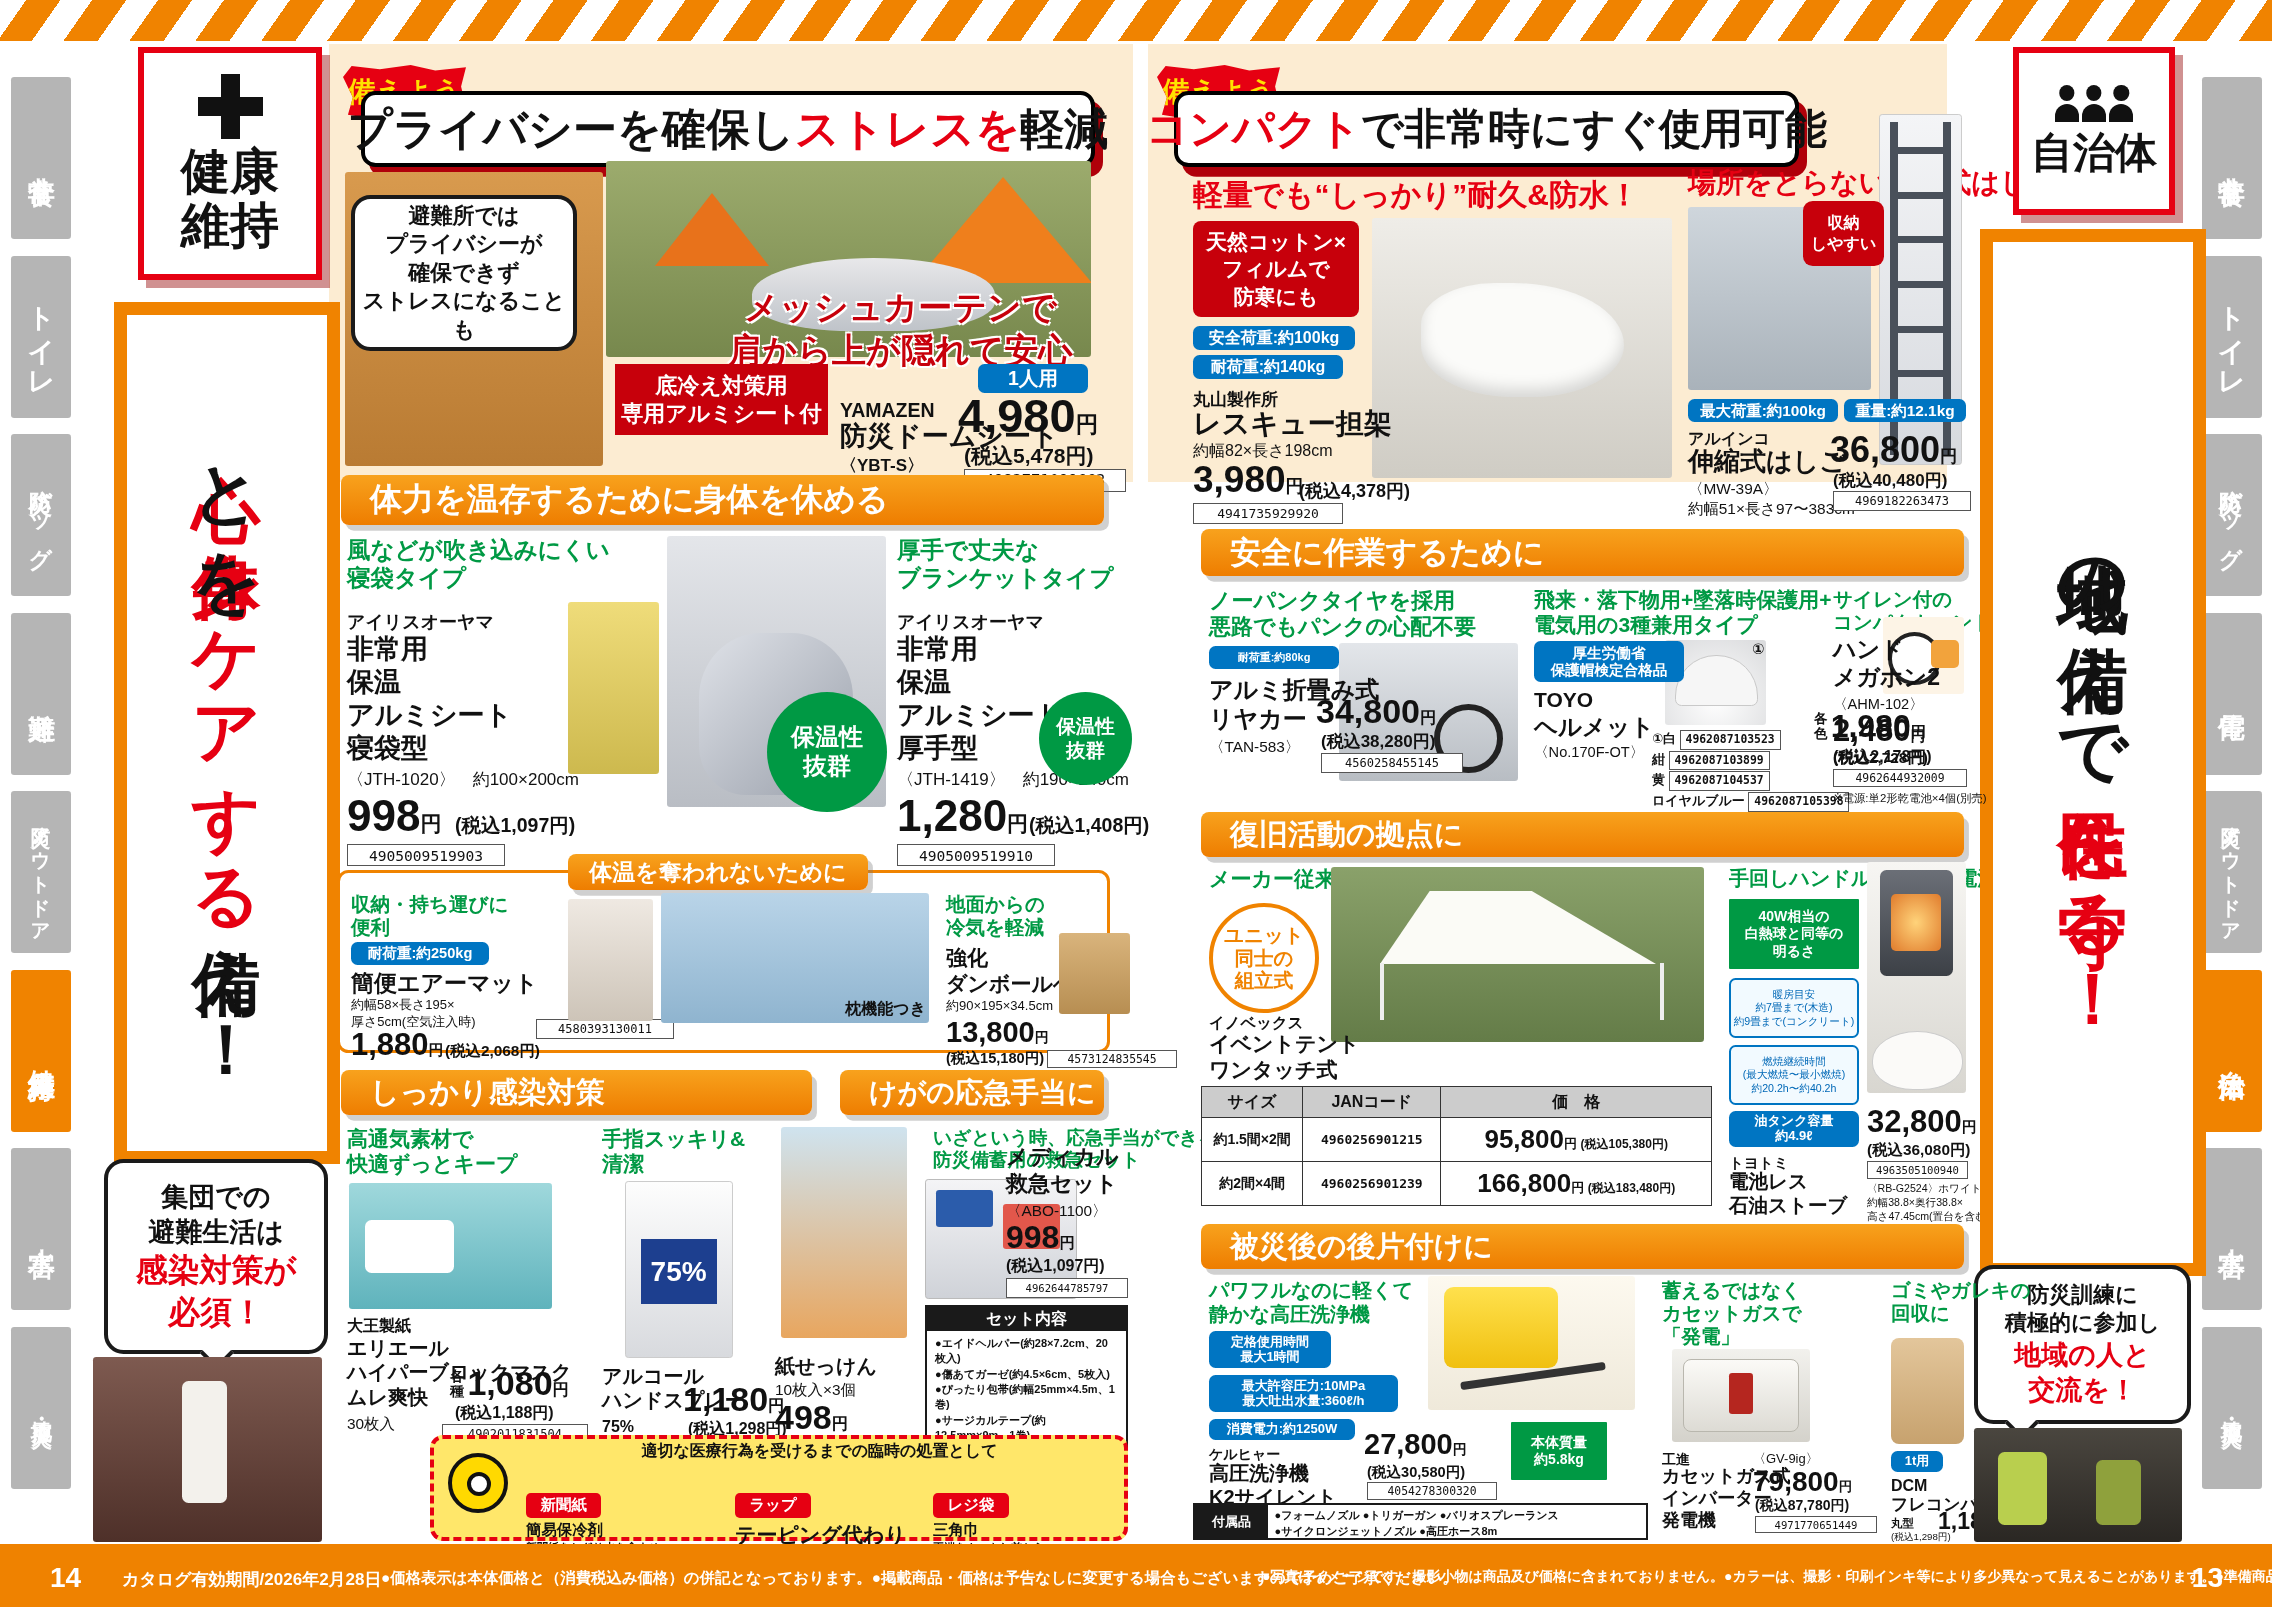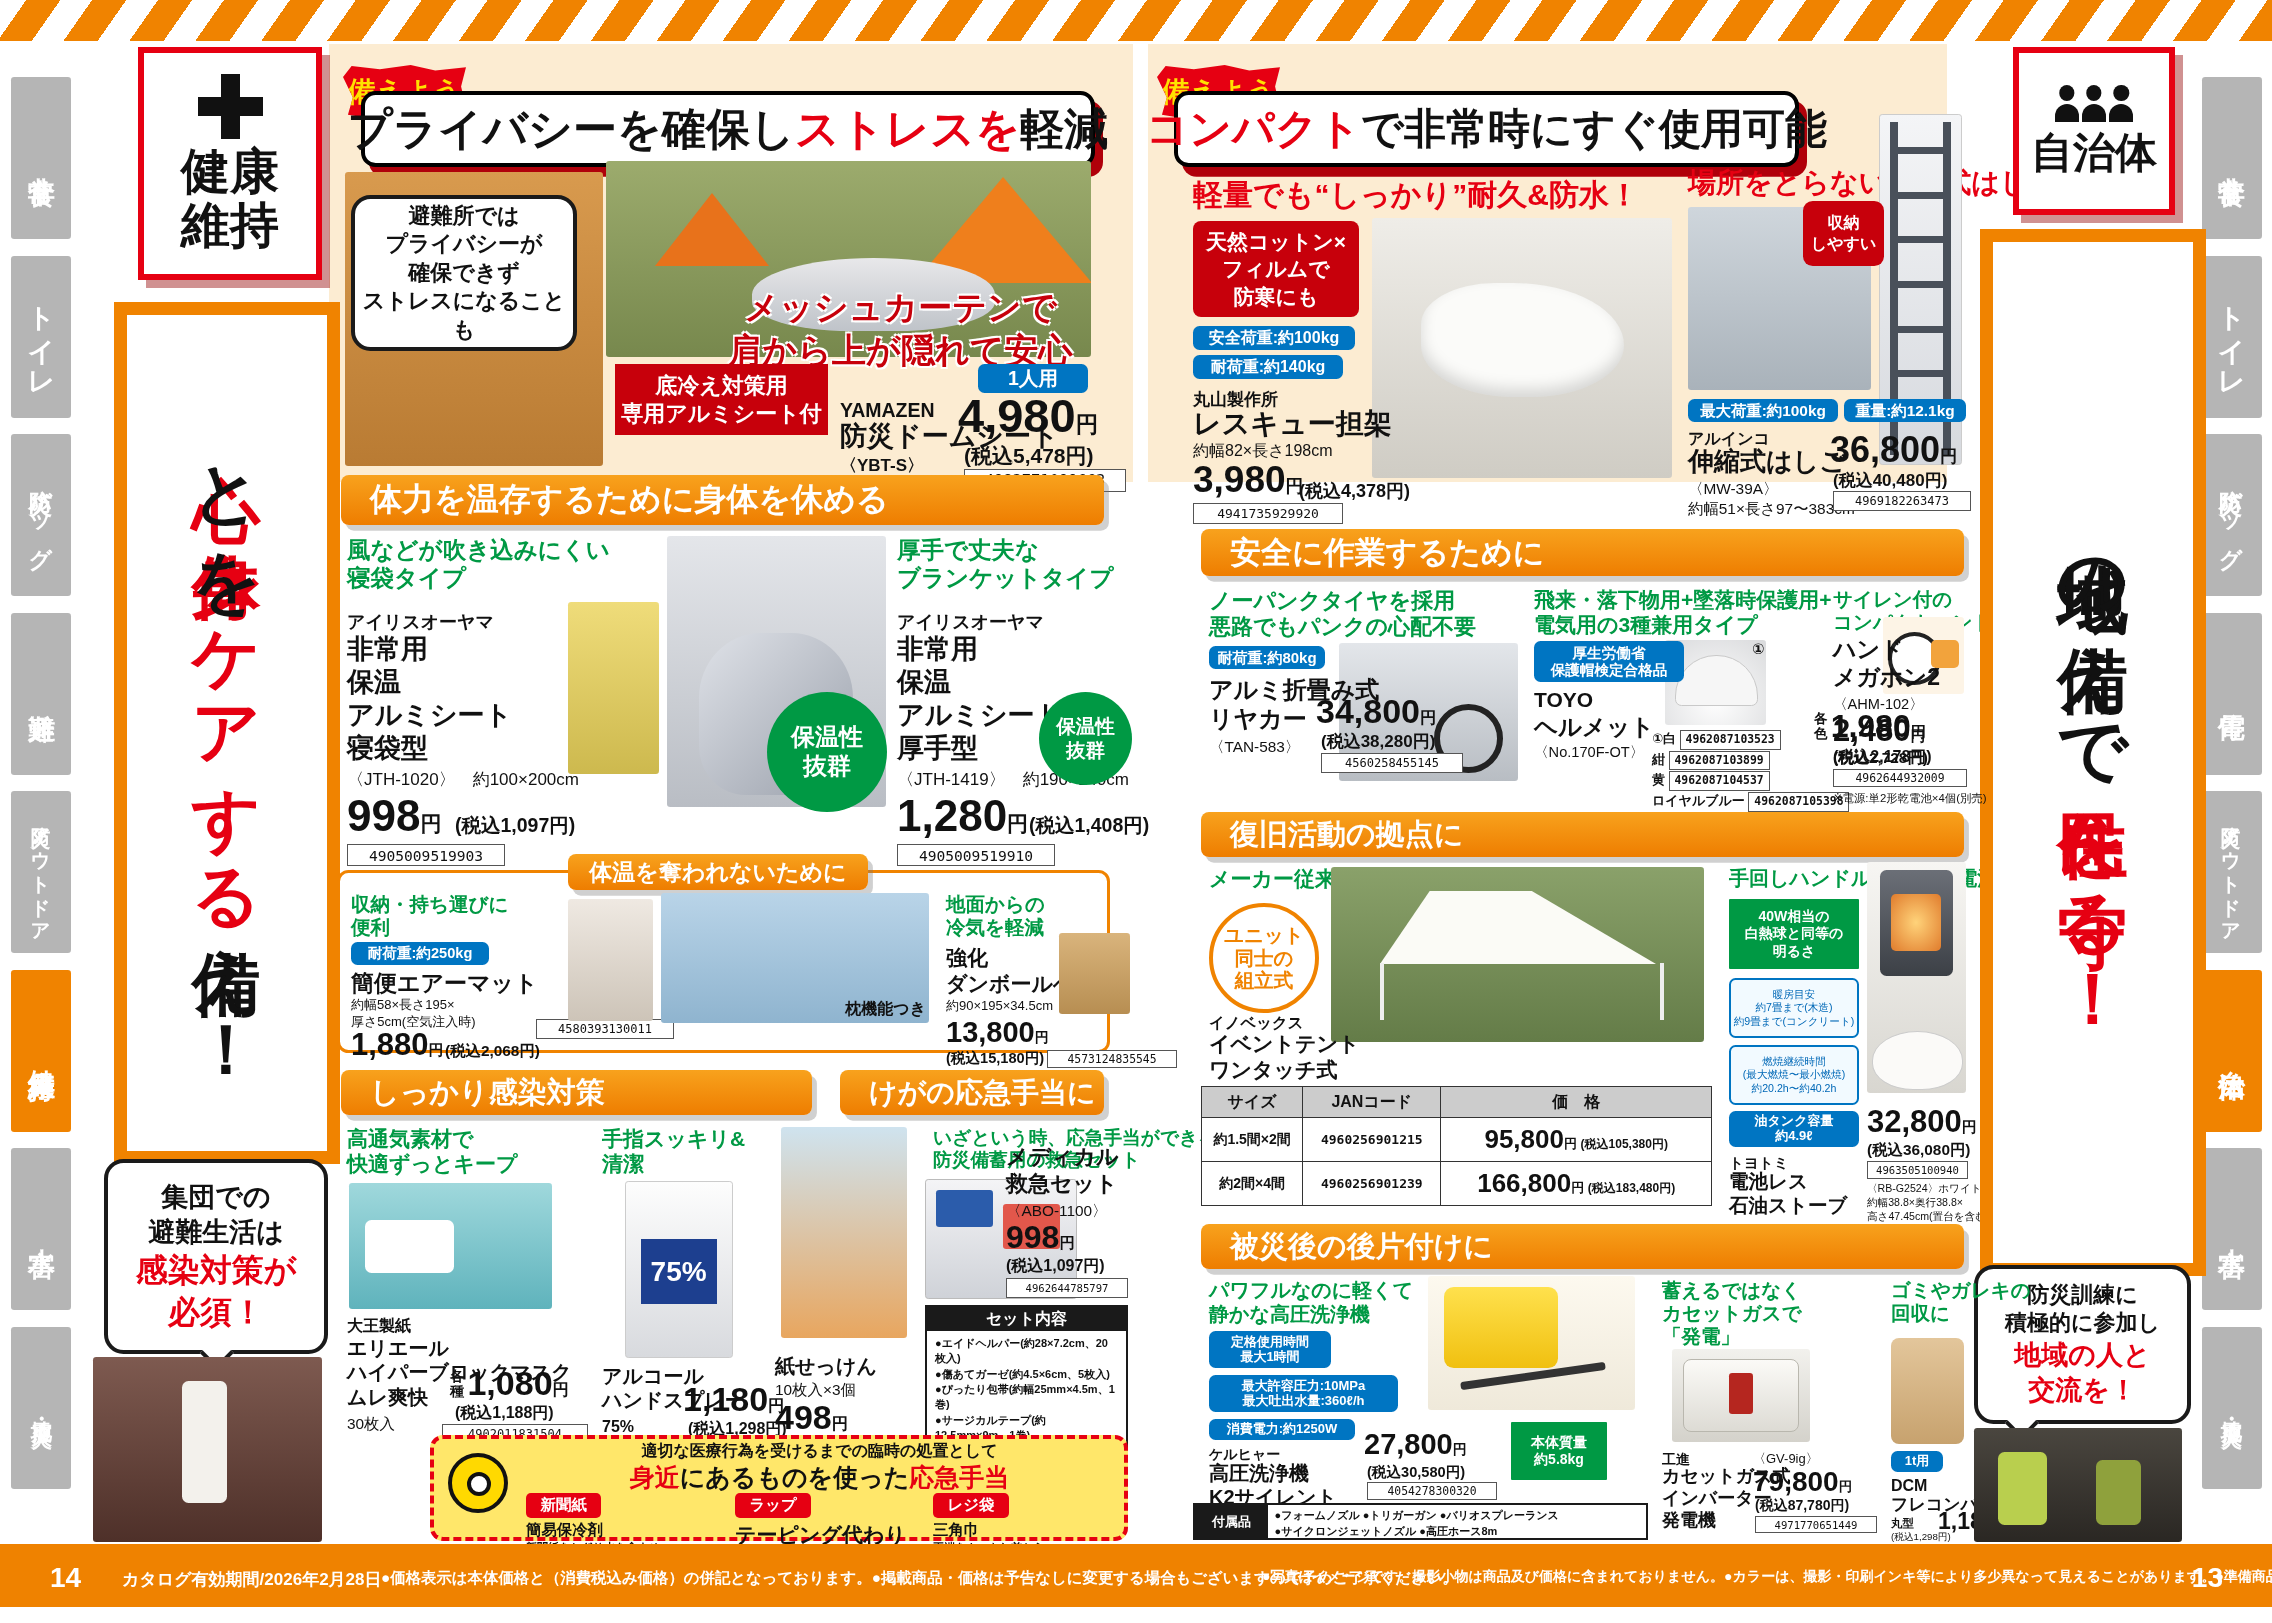--- a/index.html
+++ b/index.html
@@ -319,23 +319,20 @@
 ●ぴったり包帯(約幅25mm×4.5m、1巻)
 ●サージカルテープ(約12.5mm×9m、1巻)
 ●綿棒・コットンセット(綿棒2本・コットン2枚)×2</div>
   </div>
 
   <div class="emg" style="left:430px;top:1435px;width:698px;height:106px"></div>
   <div style="position:absolute;left:448px;top:1453px;width:52px;height:52px;border-radius:50%;background:#ffd900;border:4px solid #111">
     <div style="position:absolute;left:14.6px;top:14.6px;width:16px;height:16px;border-radius:50%;background:#fff;border:4px solid #111"></div>
   </div>
   <div style="position:absolute;left:519px;top:1441px;width:601px;text-align:center;font-weight:900;font-size:16px">適切な医療行為を受けるまでの臨時の処置として</div>
-  <div style="position:absolute;left:519px;top:1461px;width:601px;text-align:center;font-weight:900;font-size:25px">
-    <span style="color:#e60012">身近</span><span>にあるものを使った</span><span style="color:#e60012">応急手当</span>
-  </div>
   <div style="position:absolute;left:526px;top:1493px;width:195px">
     <span class="pill" style="font-size:15.4px;height:22px">新聞紙</span>
     <div style="font-weight:900;font-size:15.4px;margin-top:1.6px">簡易保冷剤</div>
     <div style="font-weight:bold;font-size:11px;white-space:pre-line;line-height:1.25">新聞紙をちぎり水を含ませ
 ジッパーなどに入れて凍らせる</div>
   </div>
   <div style="position:absolute;left:735px;top:1493px;width:187px">
     <span class="pill" style="font-size:15.4px;height:22px">ラップ</span>
     <div style="font-weight:900;font-size:21px;margin-top:3px">テーピング代わり</div>
     <div style="font-weight:bold;font-size:11px;white-space:pre-line;line-height:1.25">捻挫した足首に
@@ -397,21 +394,21 @@
   <div class="tax" style="left:1833px;top:469px;font-size:17px;z-index:2">(税込40,480円)</div>
   <div class="jan" style="left:1833px;top:491px;width:138px;height:19.5px;font-size:12px;z-index:2">4969182263473</div>
 
   <div class="secbar" style="left:1201px;top:529px;width:763px;height:47px;font-size:31px">安全に作業するために</div>
 
   <div class="g" style="left:1209px;top:588px;font-size:22px">ノーパンクタイヤを採用
 悪路でもパンクの心配不要</div>
   <div class="photo" style="left:1339px;top:643px;width:179px;height:138px;background:linear-gradient(#e3e6ea,#b8bdc3)">
     <div style="position:absolute;right:14.6px;bottom:8px;width:57px;height:57px;border:6.5px solid #222;border-radius:50%"></div>
   </div>
-  <div class="bluebadge" style="left:1209px;top:646px;width:116px;height:23px;font-size:15px">耐荷重:約80kg</div>
+  <div class="bluebadge" style="left:1209px;top:646px;width:130px;height:23px;font-size:11px">耐荷重:約80kg</div>
   <div class="pname" style="left:1209px;top:675px;font-size:24px">アルミ折畳み式
 リヤカー</div>
   <div class="meta" style="left:1209px;top:737px;font-size:15.4px;font-weight:normal">〈TAN-583〉</div>
   <div class="price" style="left:1316px;top:692px;font-size:34px">
       <span class="n">34,800</span>
       <span class="y">円</span>
     </div>
   <div class="tax" style="left:1321px;top:730px;font-size:17px">(税込38,280円)</div>
   <div class="jan" style="left:1321px;top:753px;width:142px;height:19.5px;font-size:12px">4560258455145</div>
 

